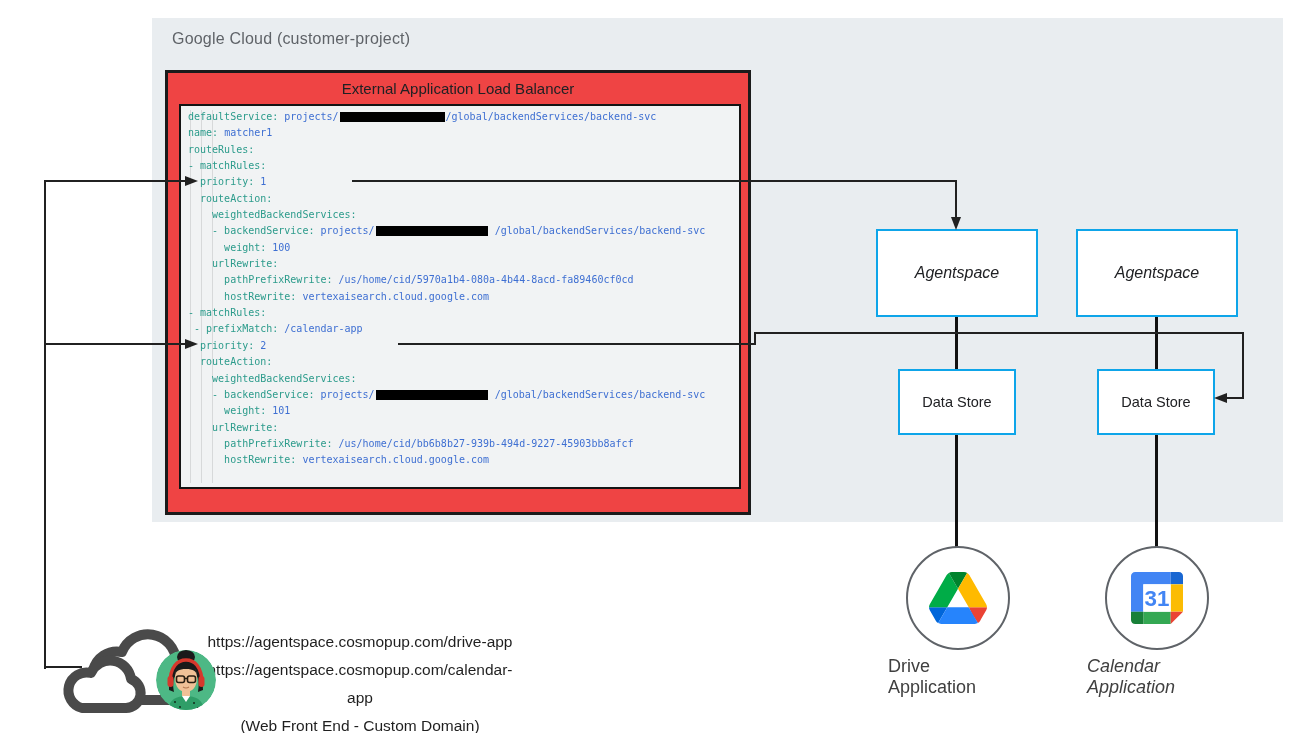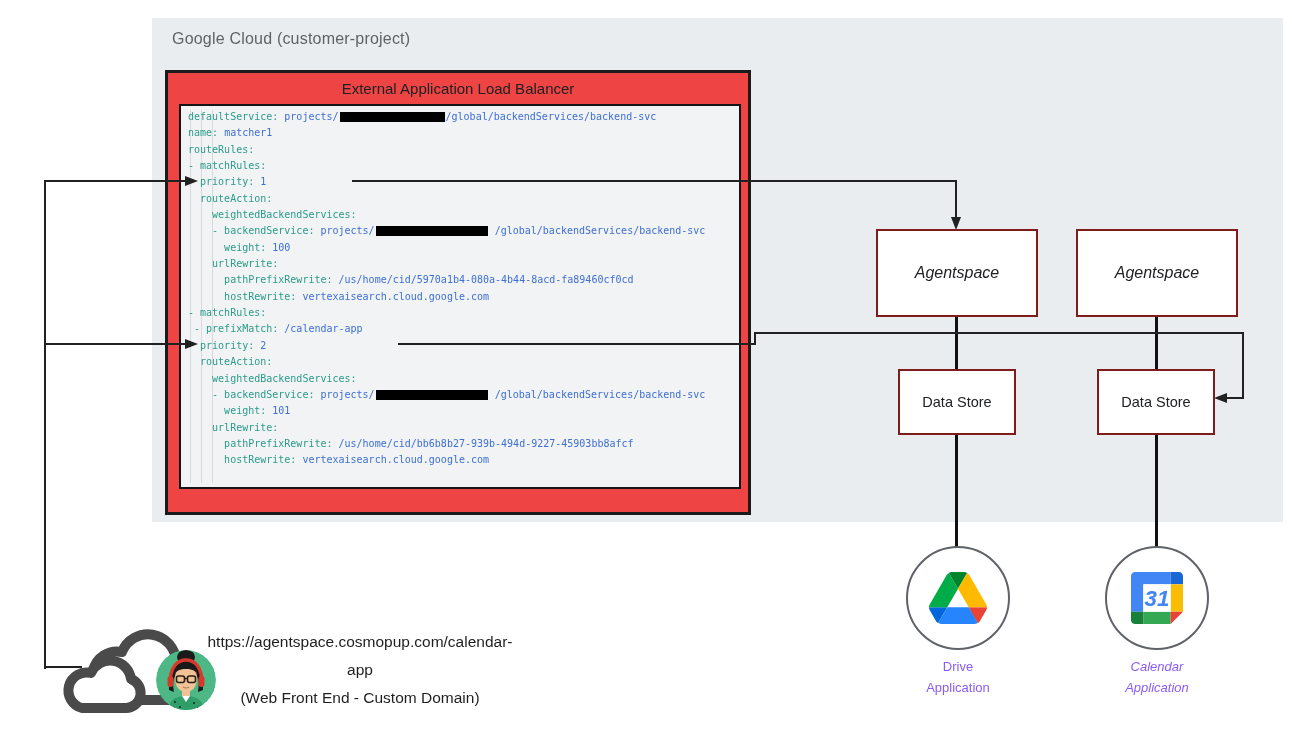--- a/index.html
+++ b/index.html
@@ -17,25 +17,25 @@
   .code-line{white-space:pre;}
   .k{color:#2b9b8b;}
   .v{color:#3e6fd2;}
   .redact{display:inline-block;background:#000;height:10px;vertical-align:middle;margin:0 1px;}
   .hline{position:absolute;height:2px;background:#212121;z-index:4;}
   .vline{position:absolute;width:2px;background:#212121;z-index:4;}
   .thickv{position:absolute;width:3px;background:#111;z-index:3;}
   .arr-right{position:absolute;width:0;height:0;border-top:5px solid transparent;border-bottom:5px solid transparent;border-left:13px solid #212121;z-index:5;}
   .arr-left{position:absolute;width:0;height:0;border-top:5px solid transparent;border-bottom:5px solid transparent;border-right:13px solid #212121;z-index:5;}
   .arr-down{position:absolute;width:0;height:0;border-left:5px solid transparent;border-right:5px solid transparent;border-top:13px solid #212121;z-index:5;}
-  .nodebox{position:absolute;background:#fff;border:2px solid #7f1d1d;box-sizing:border-box;display:flex;align-items:center;justify-content:center;z-index:3;}
+  .nodebox{position:absolute;background:#fff;border:2px solid #0ea5e9;box-sizing:border-box;display:flex;align-items:center;justify-content:center;z-index:3;}
   .agentspace{width:162px;height:88px;font-size:16px;font-style:italic;}
   .datastore{width:118px;height:66px;font-size:14.5px;text-align:right;}
   .appcircle{position:absolute;width:104px;height:104px;border-radius:50%;background:#fff;border:2px solid #5f6368;box-sizing:border-box;display:flex;align-items:center;justify-content:center;z-index:3;}
-  .applabel{position:absolute;width:140px;text-align:center;font-size:13px;line-height:21px;color:#8b5cf6;}
+  .applabel{position:absolute;width:140px;font-size:18px;line-height:21px;color:#404040;}
   .urlblock{position:absolute;left:205px;top:628px;width:310px;text-align:center;font-size:15.5px;line-height:28px;color:#1f1f1f;}
   .cloudwrap{position:absolute;left:60px;top:616px;z-index:5;}
   .avatarwrap{position:absolute;left:156px;top:650px;z-index:6;}
 </style>
 </head>
 <body>
 
 <div class="canvas">
 
   <div class="panel">
@@ -119,21 +119,21 @@
       <path d="m43.65 25 13.75-23.8c-1.35-.8-2.9-1.2-4.5-1.2h-18.5c-1.6 0-3.15.45-4.5 1.2z" fill="#00832d"></path>
       <path d="m59.8 53h-32.3l-13.75 23.8c1.35.8 2.9 1.2 4.5 1.2h50.8c1.6 0 3.15-.45 4.5-1.2z" fill="#2684fc"></path>
       <path d="m73.4 26.5-12.7-22c-.8-1.4-1.95-2.5-3.3-3.3l-13.75 23.8 16.15 28h27.45c0-1.55-.4-3.1-1.2-4.5z" fill="#ffba00"></path>
     </svg>
   </div>
   <div class="applabel" style="left:888px;top:656px;">
     <div>Drive</div>
     <div>Application</div>
   </div>
 
-  <div class="appcircle" style="left:1105px;top:546px;font-style:italic;">
+  <div class="appcircle" style="left:1105px;top:546px;">
     <svg width="52" height="52" viewBox="0 0 200 200">
       <path fill="#4285f4" d="M152.6 0H15.8C7.1 0 0 7.1 0 15.8v136.8h47.4V47.4h105.2z"></path>
       <path fill="#1967d2" d="M200 47.4V15.8C200 7.1 192.9 0 184.2 0h-31.6v47.4z"></path>
       <path fill="#fbbc04" d="M200 47.4h-47.4v105.2H200z"></path>
       <path fill="#34a853" d="M152.6 152.6H47.4V200h105.2z"></path>
       <path fill="#188038" d="M47.4 152.6H0v31.6C0 192.9 7.1 200 15.8 200h31.6z"></path>
       <path fill="#ea4335" d="M152.6 200 200 152.6h-47.4z"></path>
       <path fill="#fff" d="M152.6 47.4H47.4v105.2h105.2z"></path>
       <text x="100" y="131" text-anchor="middle" font-family="Liberation Sans, sans-serif" font-size="86" font-weight="bold" fill="#4285f4">31</text>
     </svg>
@@ -175,17 +175,18 @@
         <path d="M12 62 C12 50 20 46 30 46 C40 46 48 50 48 62 Z" fill="#2f9e68"></path>
         <path d="M26 46 L30 52 L34 46 Z" fill="#ffffff"></path>
         <circle cx="19" cy="52" r="1.1" fill="#14331f"></circle>
         <circle cx="24" cy="57" r="1.1" fill="#14331f"></circle>
         <circle cx="38" cy="53" r="1.1" fill="#14331f"></circle>
         <circle cx="42" cy="58" r="1.1" fill="#14331f"></circle>
       </g>
     </svg>
   </div>
   <div class="urlblock">
+    <div>https://agentspace.cosmopup.com/drive-app</div>
     <div>https://agentspace.cosmopup.com/calendar-app</div>
     <div>(Web Front End - Custom Domain)</div>
   </div>
 
 </div>
 
 </body></html>

